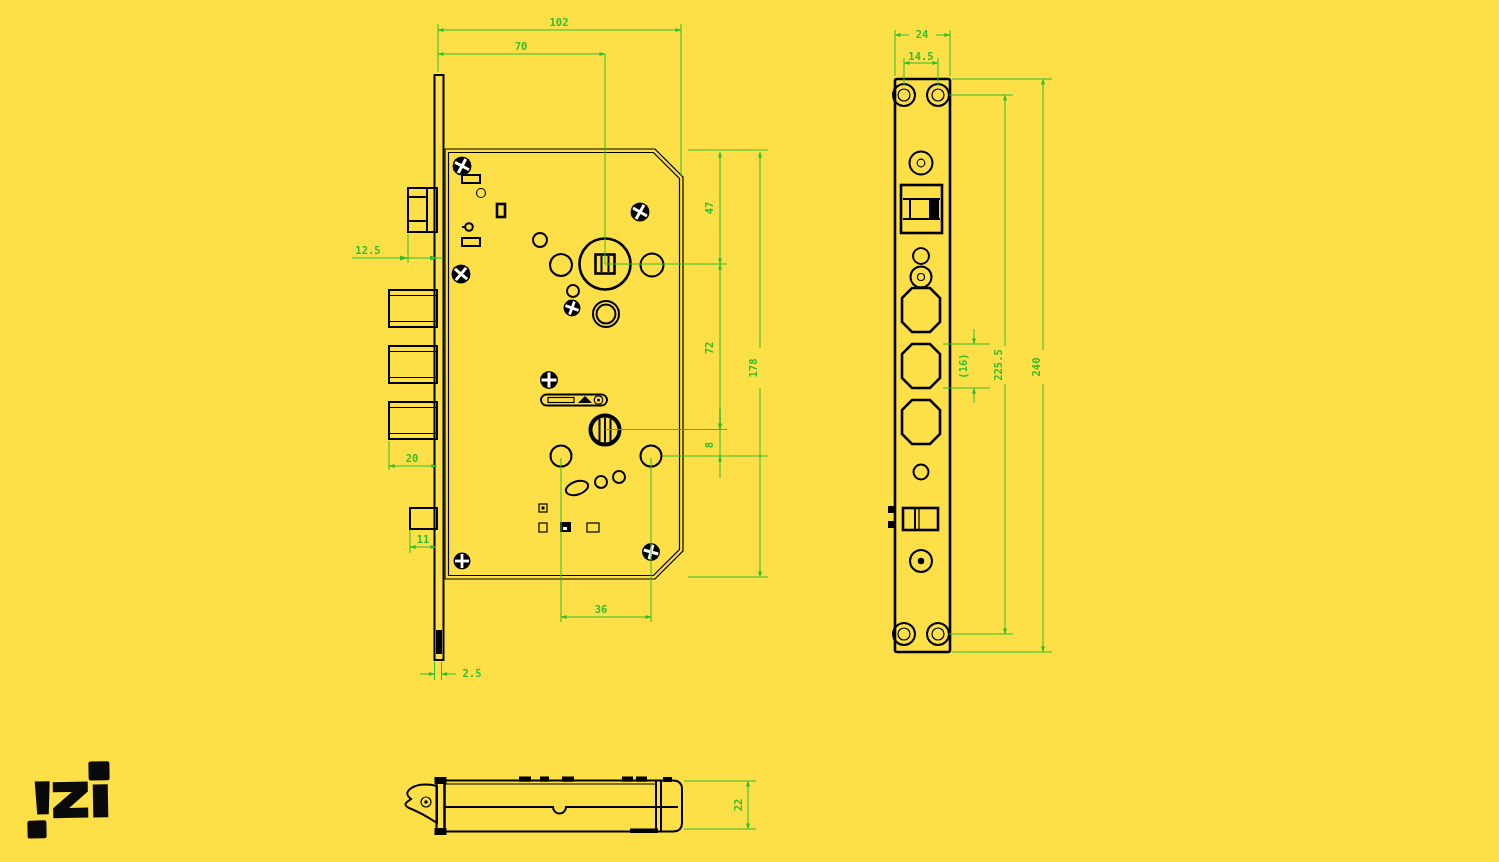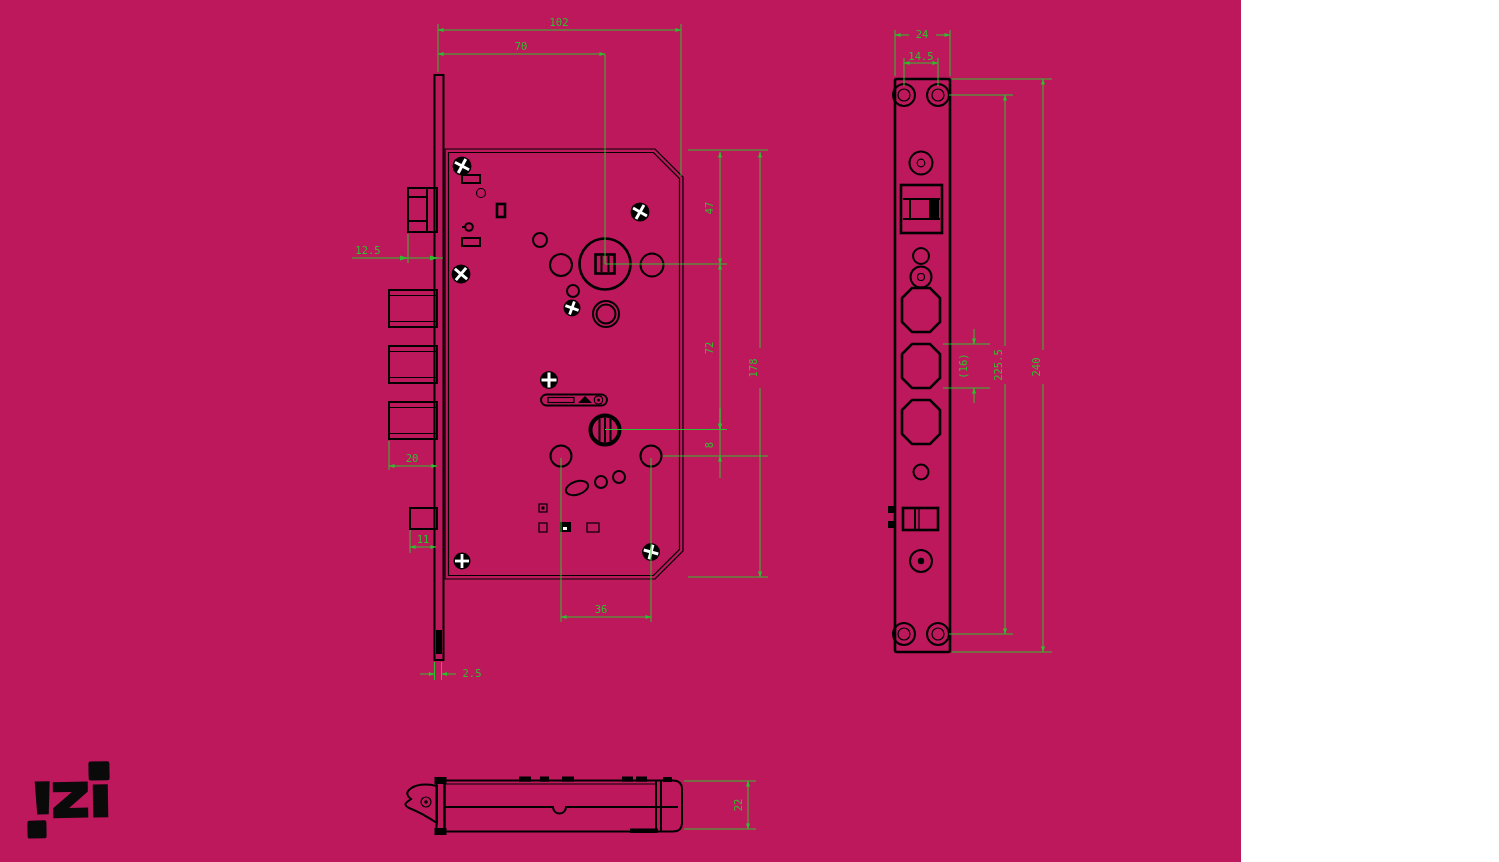--- a/index.html
+++ b/index.html
@@ -1,16 +1,16 @@
 <!DOCTYPE html>
 <html><head>
 <meta charset="utf-8">
 <style>
   html,body{margin:0;padding:0;background:#ffffff;}
-  .stage{position:relative;width:1241px;height:862px;background:#be185d;overflow:hidden;}
+  .stage{position:relative;width:1499px;height:862px;background:#fde047;overflow:hidden;font-weight:bold;}
   svg{display:block;}
   
   .k1{stroke:#000;fill:none;stroke-width:1.2;}
   .k2{stroke:#000;fill:none;stroke-width:2;}
   .k3{stroke:#000;fill:none;stroke-width:2.6;}
   .kf{fill:#000;stroke:none;}
   
   .g{stroke:#2fbe2f;fill:none;stroke-width:1;}
   .dim{fill:#2fbe2f;font-family:"DejaVu Sans Mono",monospace;font-size:10.5px;text-anchor:middle;}
   .logo{fill:#0a0a0a;stroke:none;}

